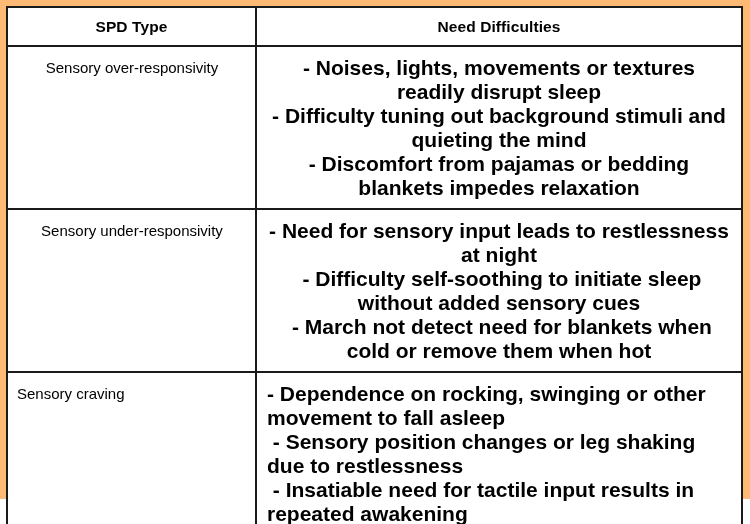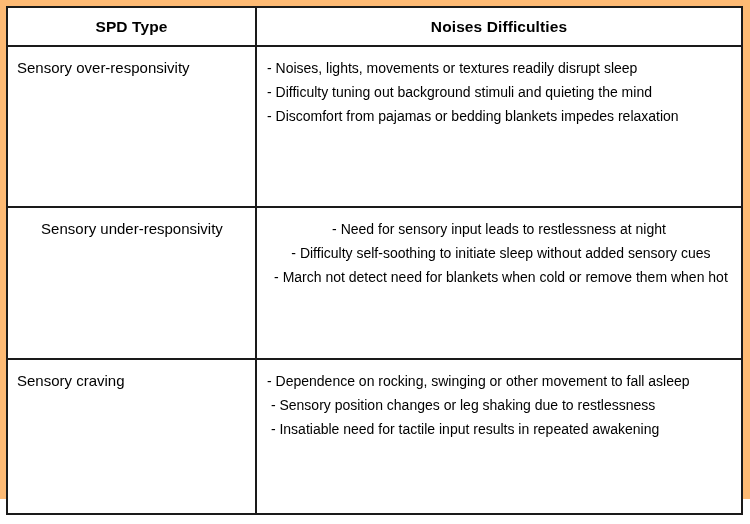--- a/index.html
+++ b/index.html
@@ -61,50 +61,50 @@
   
   .cell-type {
     padding: 9px 8px 8px 9px;
     font-size: 15px;
     line-height: 24px;
     font-weight: normal;
   }
 
   .cell-diff {
     padding: 9px 10px 8px 10px;
-    font-size: 14px;
+    font-size: 21px;
     line-height: 24px;
-    font-weight: normal;
+    font-weight: bold;
   }
 
   .cell-diff .bullet {
     display: block;
     white-space: pre-wrap;
   }
 
   
-  tr.row-1 td { height: 161px; }
+  tr.row-1 td { height: 161px; text-align: center; }
   tr.row-2 td { height: 152px; text-align: center; }
   tr.row-3 td { height: 155px; }
 </style>
 </head>
 <body>
 
 <div class="page">
 
   <table class="spd-table">
     <colgroup>
       <col class="c-type">
       <col class="c-diff">
     </colgroup>
 
     <thead>
       <tr>
         <th>SPD Type</th>
-        <th>Noises Difficulties</th>
+        <th>Need Difficulties</th>
       </tr>
     </thead>
 
     <tbody>
 
       <tr class="row-1">
         <td class="cell-type">Sensory over-responsivity</td>
         <td class="cell-diff">
           <span class="bullet">- Noises, lights, movements or textures readily disrupt sleep</span>
           <span class="bullet">- Difficulty tuning out background stimuli and quieting the mind</span>

